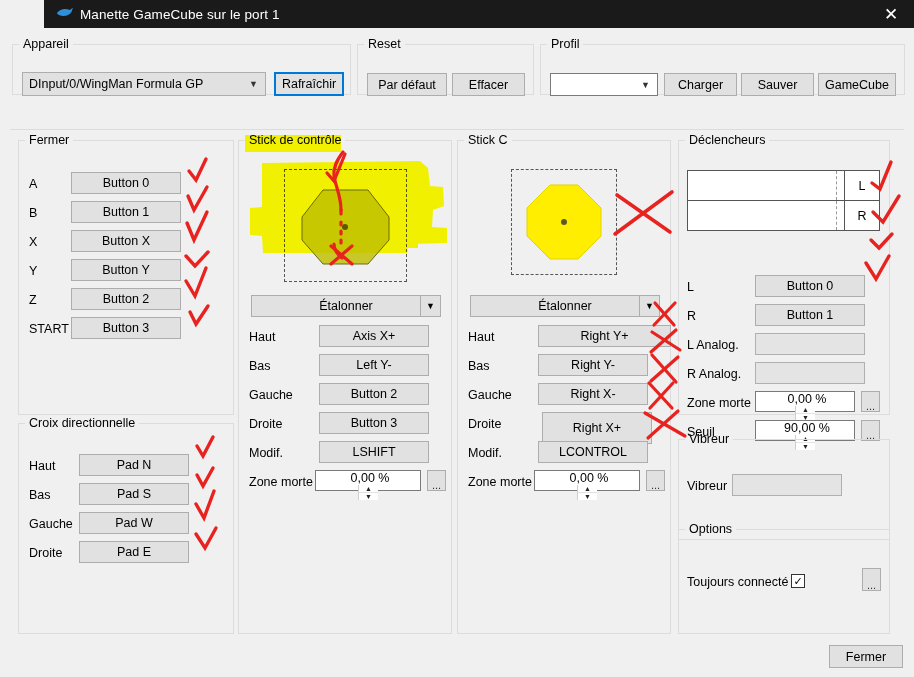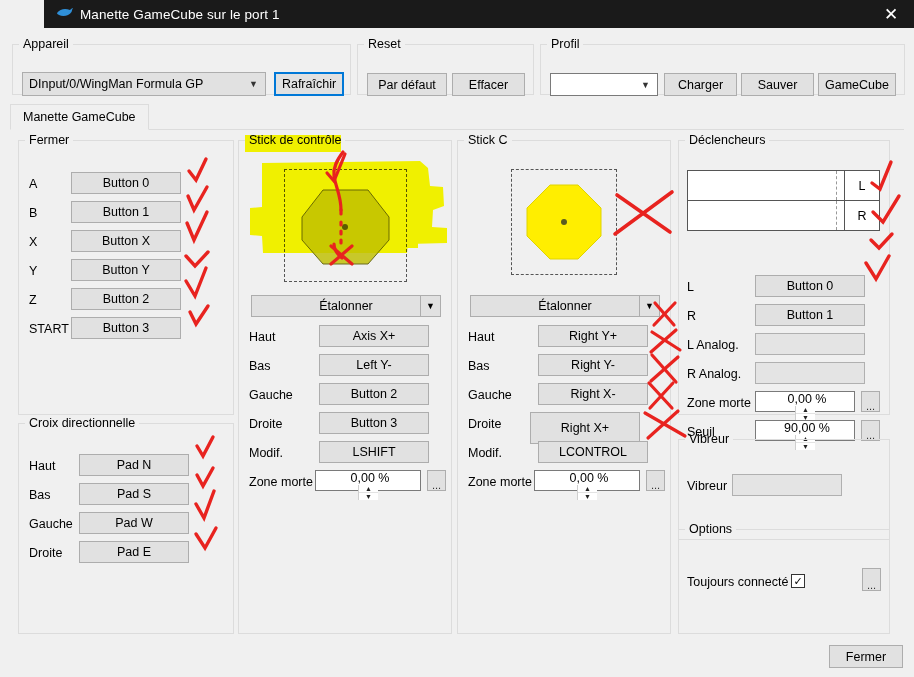--- a/index.html
+++ b/index.html
@@ -165,23 +165,20 @@
     <div class="btn" style="position:absolute;left:200px;top:22px;width:73px;height:23px;">
       <span>Sauver</span>
     </div>
     <div class="btn" style="position:absolute;left:277px;top:22px;width:78px;height:23px;">
       <span>GameCube</span>
     </div>
   </fieldset>
 
   <div class="tabstrip" style="top:76px;">
     <div class="tab-underline"></div>
-    <div class="tab-active">
-      <span>Manette GameCube</span>
-    </div>
   </div>
 
   <fieldset class="grp" style="left:18px;top:105px;width:214px;height:280px;">
     <legend>Fermer</legend>
 
     <div class="lbl" style="left:10px;top:30px;">A</div>
     <div class="btn" style="position:absolute;left:52px;top:25px;width:110px;height:22px;">
       <span>Button 0</span>
       </div>
 
@@ -297,36 +294,36 @@
         <circle cx="52" cy="52" r="3" fill="#5a5a20"></circle>
       </svg>
     </div>
 
     <div class="combo" style="position:absolute;left:12px;top:148px;width:190px;height:22px;justify-content:center;padding-left:0;">
       <span>Étalonner</span>
       <span style="position:absolute;right:0;top:0;bottom:0;width:19px;border-left:1px solid #adadad;display:flex;align-items:center;justify-content:center;font-size:9px;">▼</span>
     </div>
 
     <div class="lbl" style="left:10px;top:183px;">Haut</div>
-    <div class="btn" style="position:absolute;left:80px;top:178px;width:110px;height:22px;">
+    <div class="btn" style="position:absolute;left:80px;top:178px;width:133px;height:22px;">
       <span>Right Y+</span>
       </div>
 
     <div class="lbl" style="left:10px;top:212px;">Bas</div>
     <div class="btn" style="position:absolute;left:80px;top:207px;width:110px;height:22px;">
       <span>Right Y-</span>
       </div>
 
     <div class="lbl" style="left:10px;top:241px;">Gauche</div>
     <div class="btn" style="position:absolute;left:80px;top:236px;width:110px;height:22px;">
       <span>Right X-</span>
       </div>
 
     <div class="lbl" style="left:10px;top:270px;">Droite</div>
-    <div class="btn" style="position:absolute;left:72px;top:265px;width:110px;height:32px;">
+    <div class="btn" style="position:absolute;left:84px;top:265px;width:110px;height:32px;">
       <span>Right X+</span>
       </div>
 
     <div class="lbl" style="left:10px;top:299px;">Modif.</div>
     <div class="btn" style="position:absolute;left:80px;top:294px;width:110px;height:22px;">
       <span>LCONTROL</span>
       </div>
 
     <div class="lbl" style="left:10px;top:328px;">Zone morte</div>
     <div class="spin" style="left:76px;top:323px;width:106px;height:21px;">

